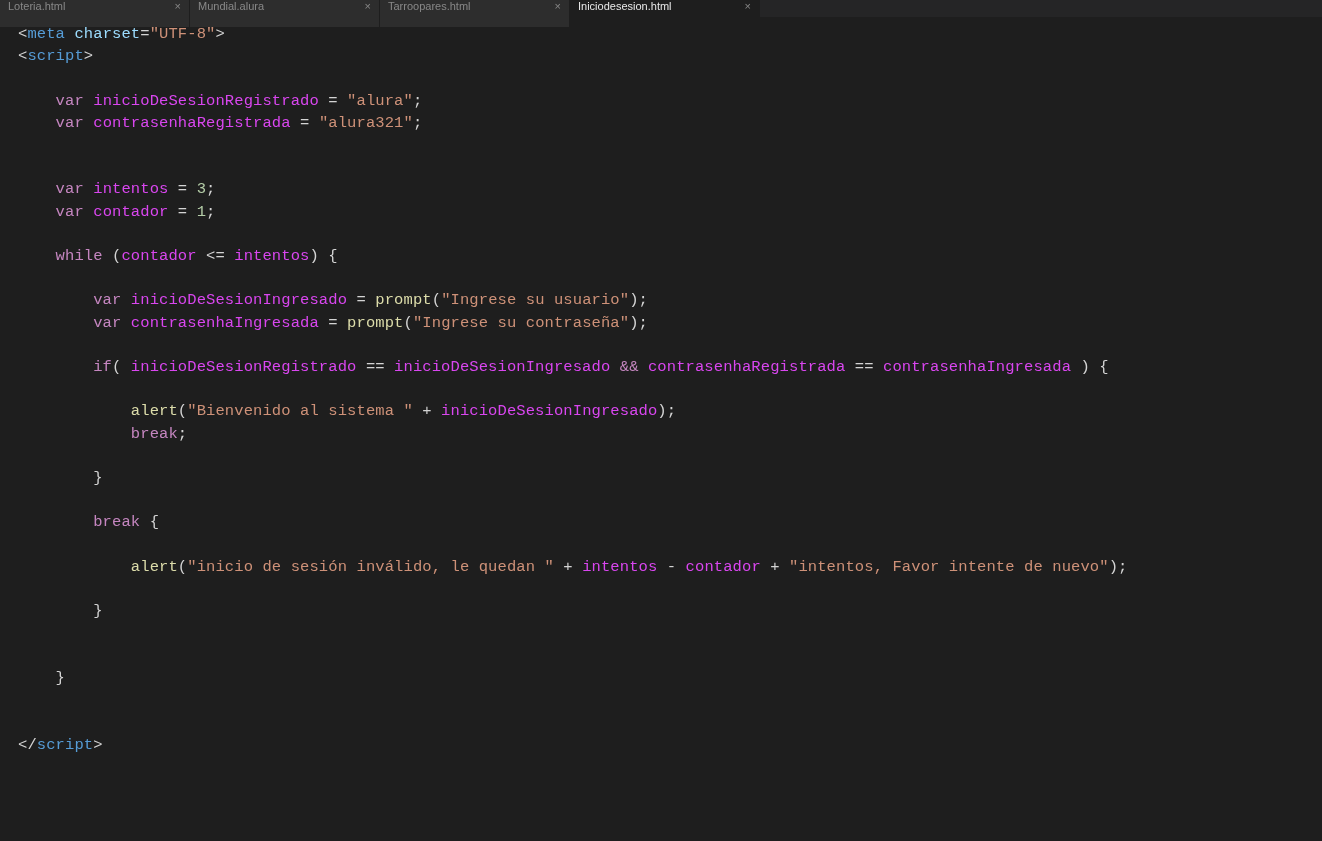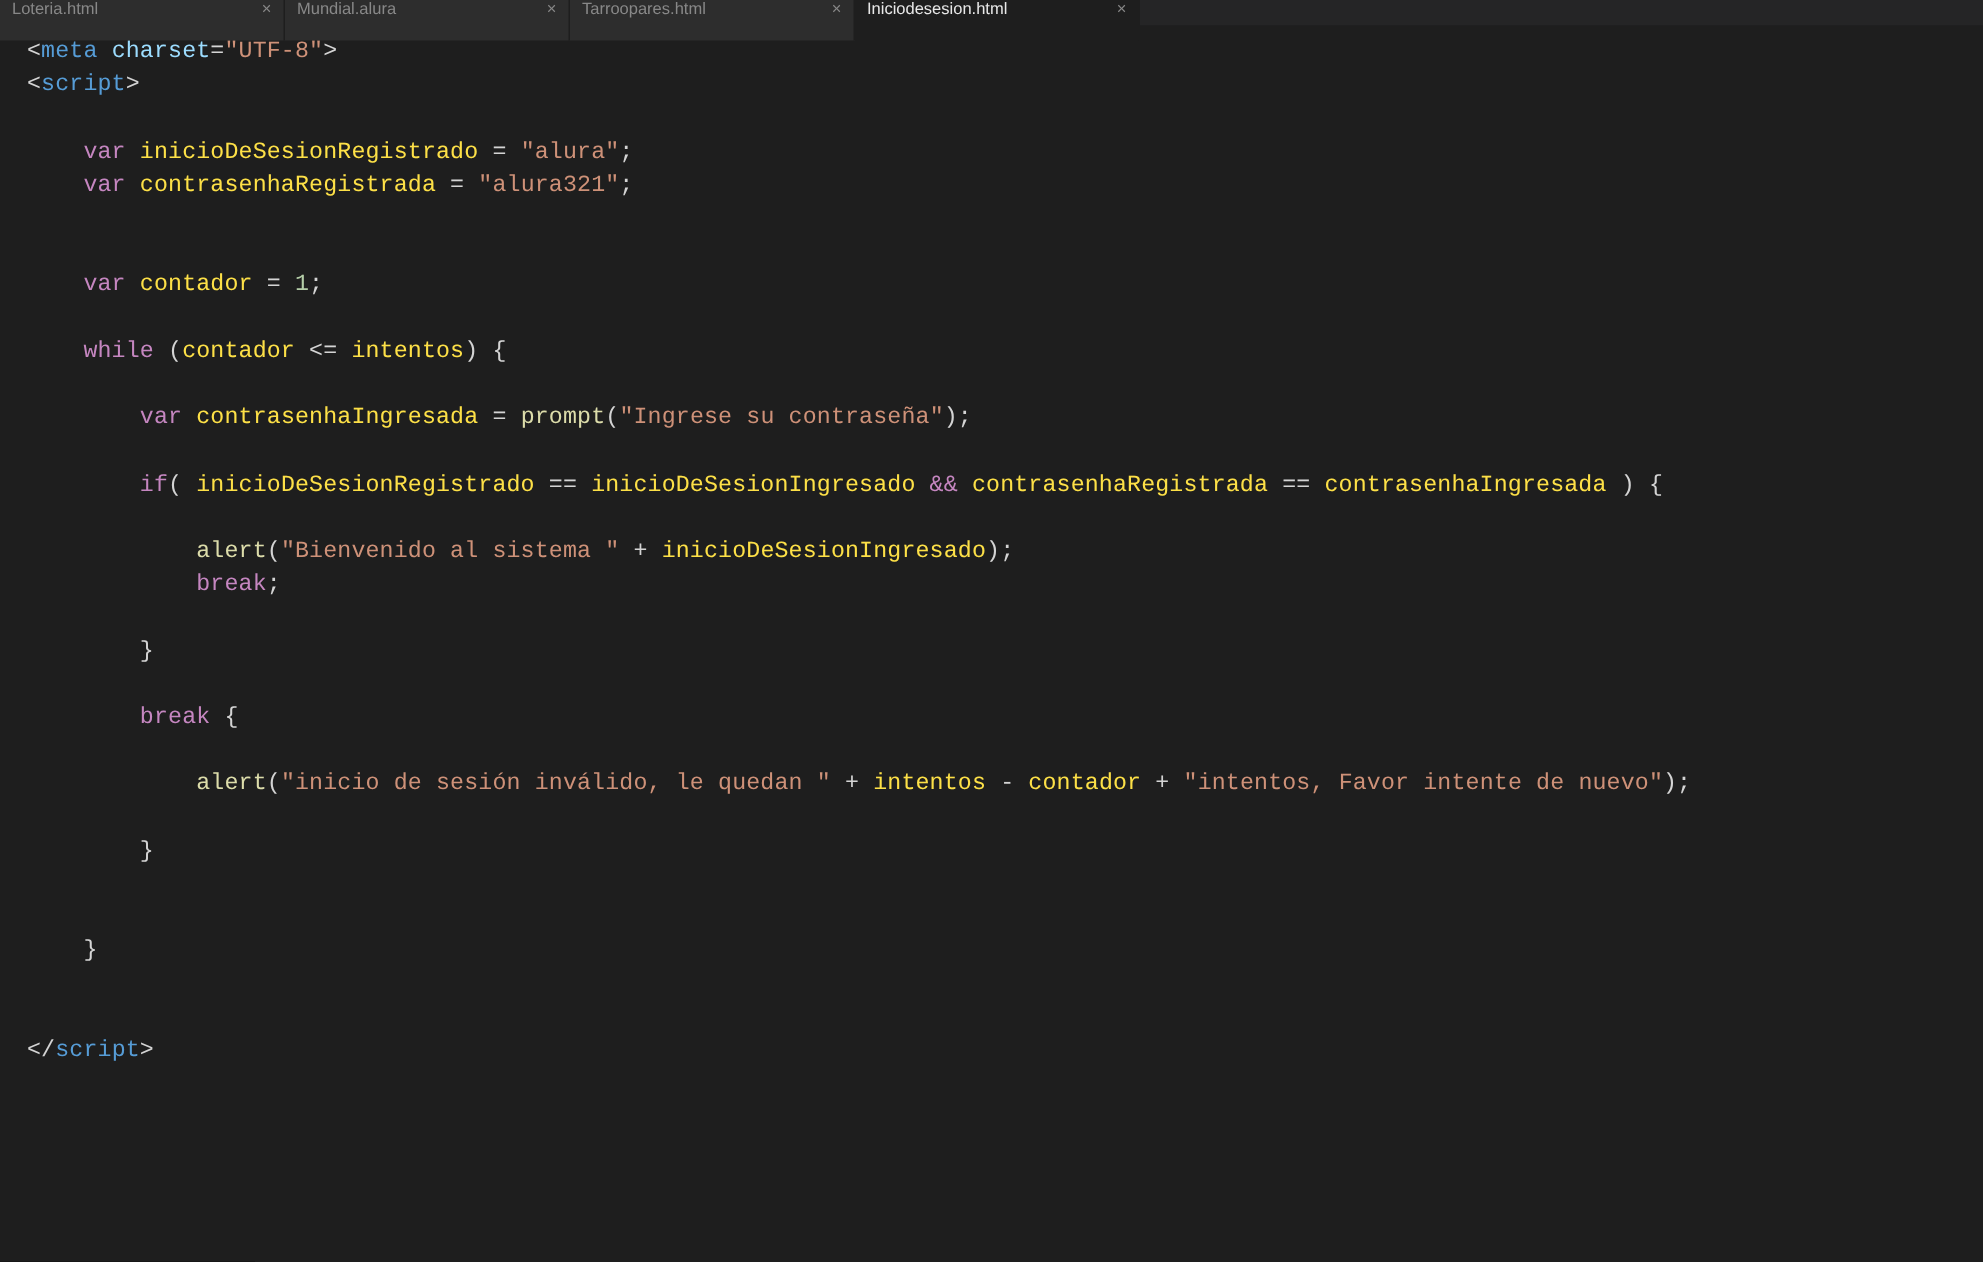--- a/index.html
+++ b/index.html
@@ -17,21 +17,21 @@
 
   .editor { flex: 1; background: #1e1e1e; padding: 6px 0 0 18px; line-height: 22.2px; font-size: 15.5px; letter-spacing: 0.1px; overflow: hidden; }
   .line { white-space: pre; }
 
   .punct, .default { color: #d4d4d4; }
   .tagname { color: #569cd6; }   
   .attrname { color: #9cdcfe; }  
   .string { color: #ce9178; }    
   .keyword { color: #c586c0; }   
   .op-log { color: #c586c0; }    
-  .ident { color: #fde047; }    
+  .ident { color: #d946ef; }    
   .funcname { color: #dcdcaa; } 
   .number { color: #b5cea8; }  
 </style>
 </head>
 <body>
 
 <div class="window">
 
   <div class="tabbar">
     <div class="tab">
@@ -61,29 +61,31 @@
 
     <div class="line"> </div>
 
     <div class="line"><span class="default">    </span><span class="keyword">var</span><span class="default"> </span><span class="ident">inicioDeSesionRegistrado</span><span class="default"> = </span><span class="string">"alura"</span><span class="default">;</span></div>
 
     <div class="line"><span class="default">    </span><span class="keyword">var</span><span class="default"> </span><span class="ident">contrasenhaRegistrada</span><span class="default"> = </span><span class="string">"alura321"</span><span class="default">;</span></div>
 
     <div class="line"> </div>
     <div class="line"> </div>
 
+    <div class="line"><span class="default">    </span><span class="keyword">var</span><span class="default"> </span><span class="ident">intentos</span><span class="default"> = </span><span class="number">3</span><span class="default">;</span></div>
 
     <div class="line"><span class="default">    </span><span class="keyword">var</span><span class="default"> </span><span class="ident">contador</span><span class="default"> = </span><span class="number">1</span><span class="default">;</span></div>
 
     <div class="line"> </div>
 
     <div class="line"><span class="default">    </span><span class="keyword">while</span><span class="default"> </span><span class="default">(</span><span class="ident">contador</span><span class="default"> &lt;= </span><span class="ident">intentos</span><span class="default">)</span><span class="default"> </span><span class="default">{</span></div>
 
     <div class="line"> </div>
 
+    <div class="line"><span class="default">        </span><span class="keyword">var</span><span class="default"> </span><span class="ident">inicioDeSesionIngresado</span><span class="default"> = </span><span class="funcname">prompt</span><span class="default">(</span><span class="string">"Ingrese su usuario"</span><span class="default">)</span><span class="default">;</span></div>
 
     <div class="line"><span class="default">        </span><span class="keyword">var</span><span class="default"> </span><span class="ident">contrasenhaIngresada</span><span class="default"> = </span><span class="funcname">prompt</span><span class="default">(</span><span class="string">"Ingrese su contraseña"</span><span class="default">)</span><span class="default">;</span></div>
 
     <div class="line"> </div>
 
     <div class="line"><span class="default">        </span><span class="keyword">if</span><span class="default">(</span><span class="default"> </span><span class="ident">inicioDeSesionRegistrado</span><span class="default"> == </span><span class="ident">inicioDeSesionIngresado</span><span class="op-log"> &amp;&amp; </span><span class="ident">contrasenhaRegistrada</span><span class="default"> == </span><span class="ident">contrasenhaIngresada</span><span class="default"> </span><span class="default">)</span><span class="default"> </span><span class="default">{</span></div>
 
     <div class="line"> </div>
 
     <div class="line"><span class="default">            </span><span class="funcname">alert</span><span class="default">(</span><span class="string">"Bienvenido al sistema "</span><span class="default"> + </span><span class="ident">inicioDeSesionIngresado</span><span class="default">)</span><span class="default">;</span></div>

